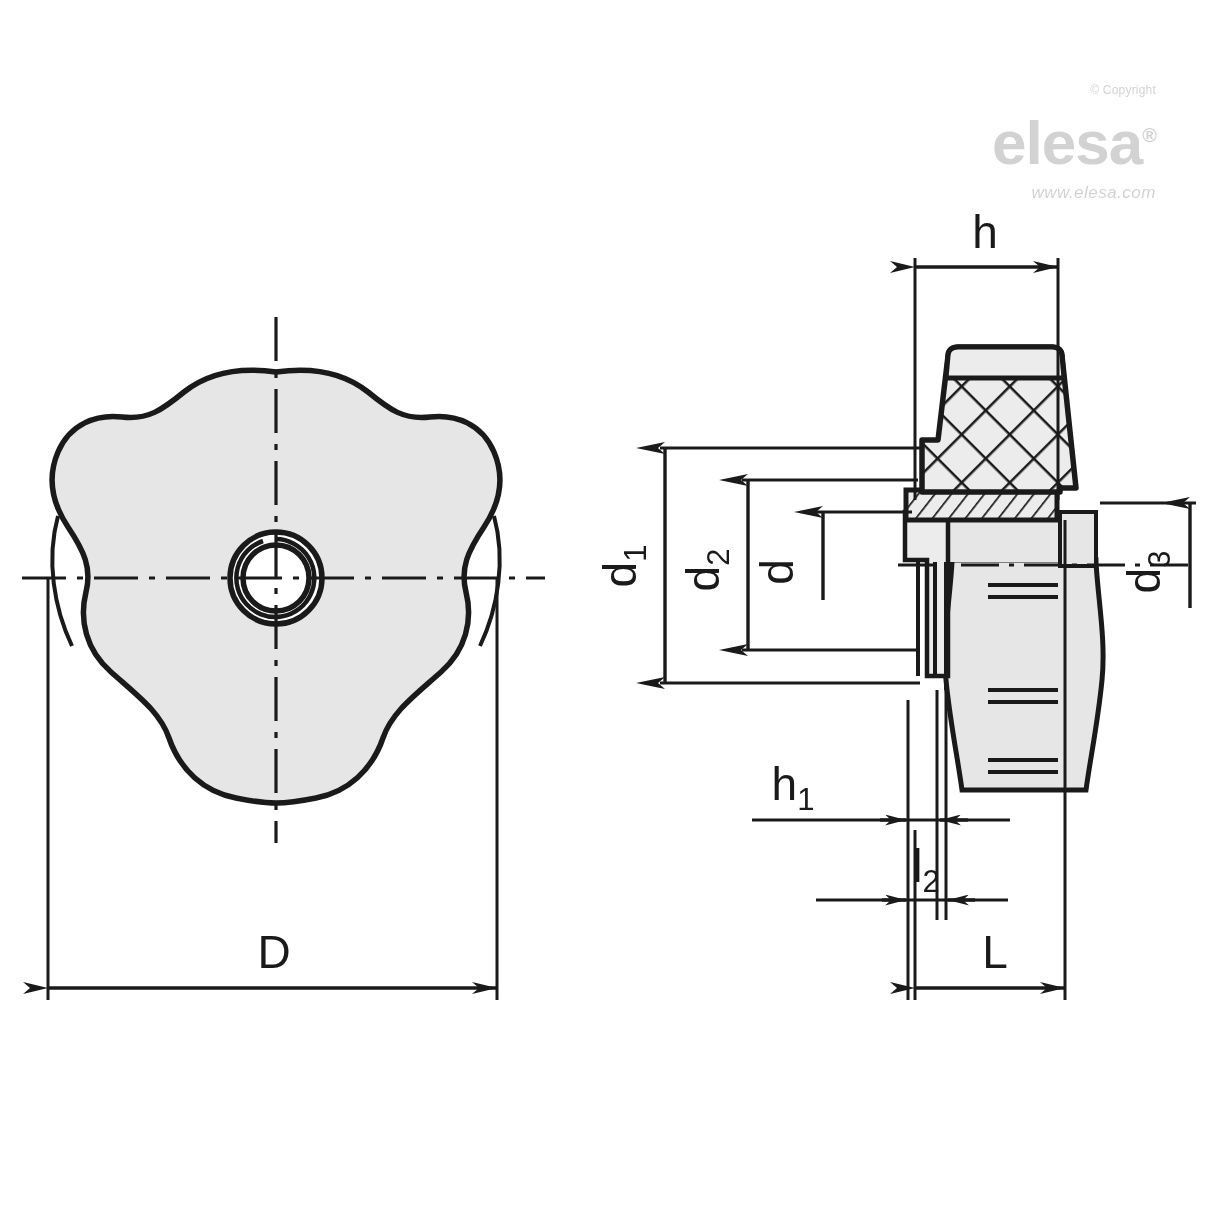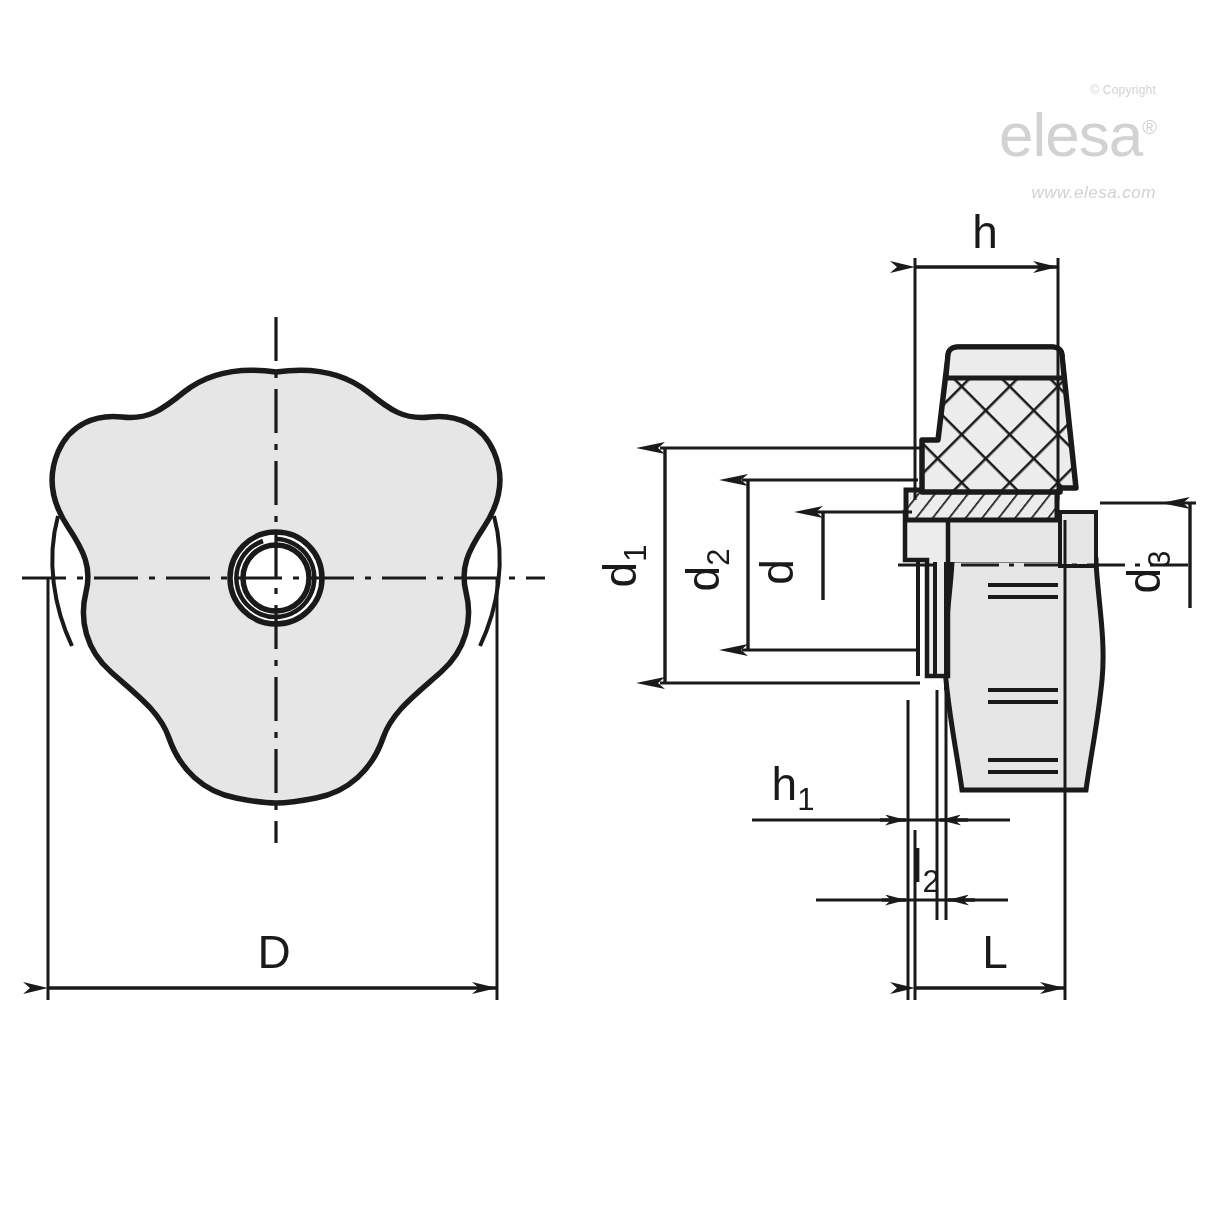--- a/index.html
+++ b/index.html
@@ -1,21 +1,21 @@
 <!DOCTYPE html>
 <html><head>
 <meta charset="utf-8">
 <style>
   html,body{margin:0;padding:0;background:#ffffff;}
   body{width:1214px;height:1214px;overflow:hidden;font-family:"Liberation Sans",sans-serif;}
   #sheet{position:relative;width:1214px;height:1214px;background:#fff;}
   #dwg{position:absolute;left:0;top:0;}
   .brand{position:absolute;right:58px;text-align:right;color:#d2d2d2;user-select:none;}
   .brand-copy{top:83px;font-size:12px;letter-spacing:.2px;}
-  .brand-name{top:104px;font-size:62px;font-weight:normal;line-height:1;letter-spacing:-1px;}
+  .brand-name{top:112px;font-size:62px;font-weight:bold;line-height:1;letter-spacing:-1px;}
   .brand-url{top:183px;font-size:17px;letter-spacing:.5px;font-style:italic;}
   .brand-name sup{font-size:20px;vertical-align:super;}
 </style>
 </head>
 <body>
 
 <div id="sheet">
 
   <svg id="dwg" width="1214" height="1214" viewBox="0 0 1214 1214">
 

